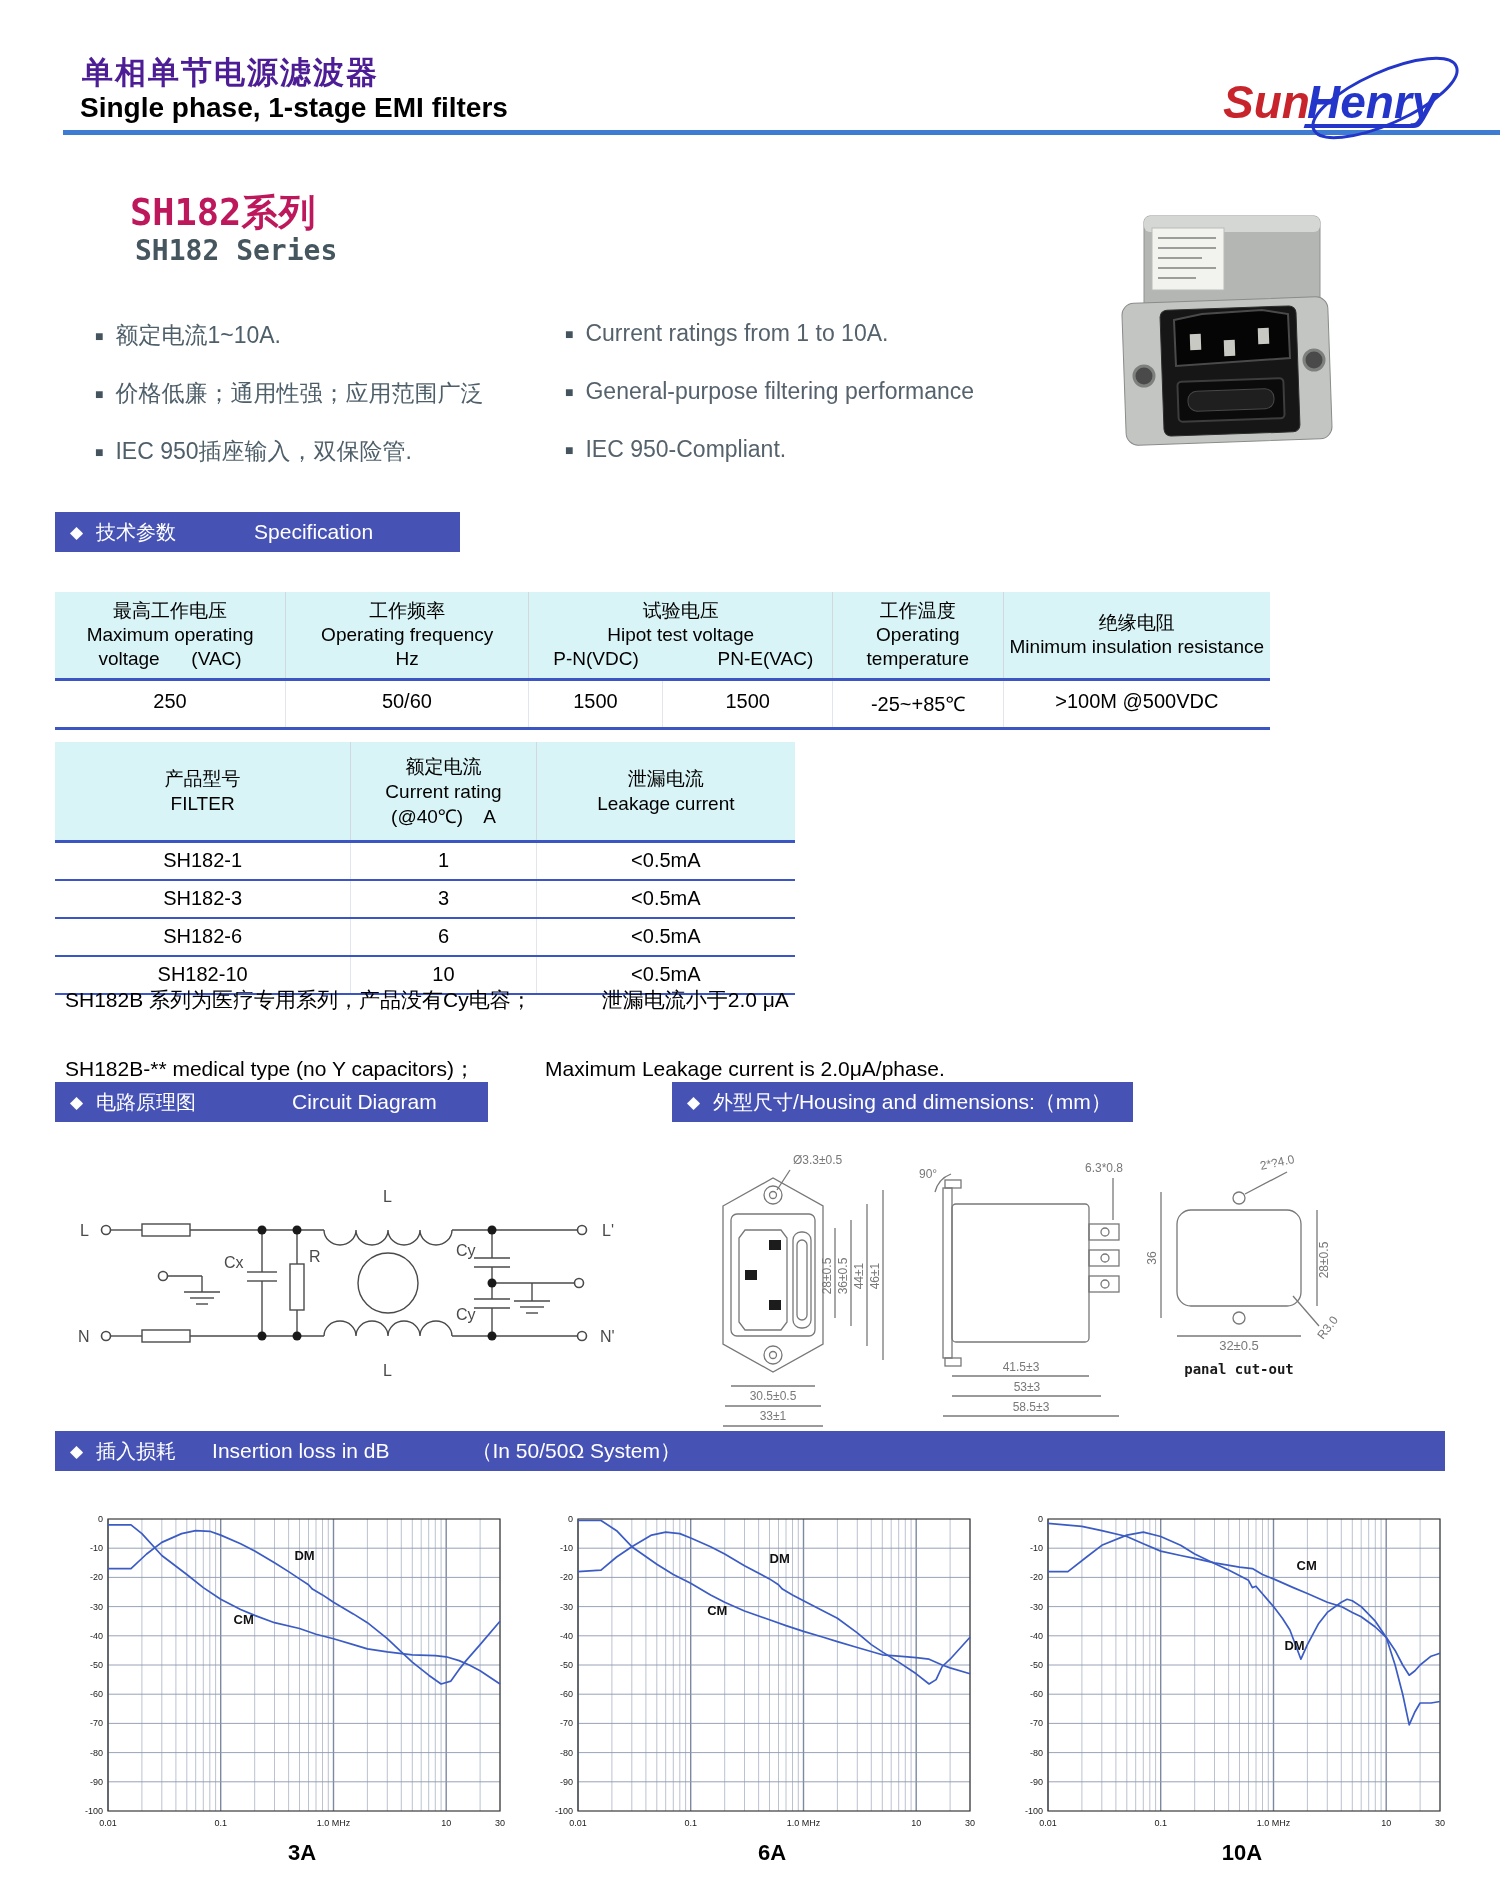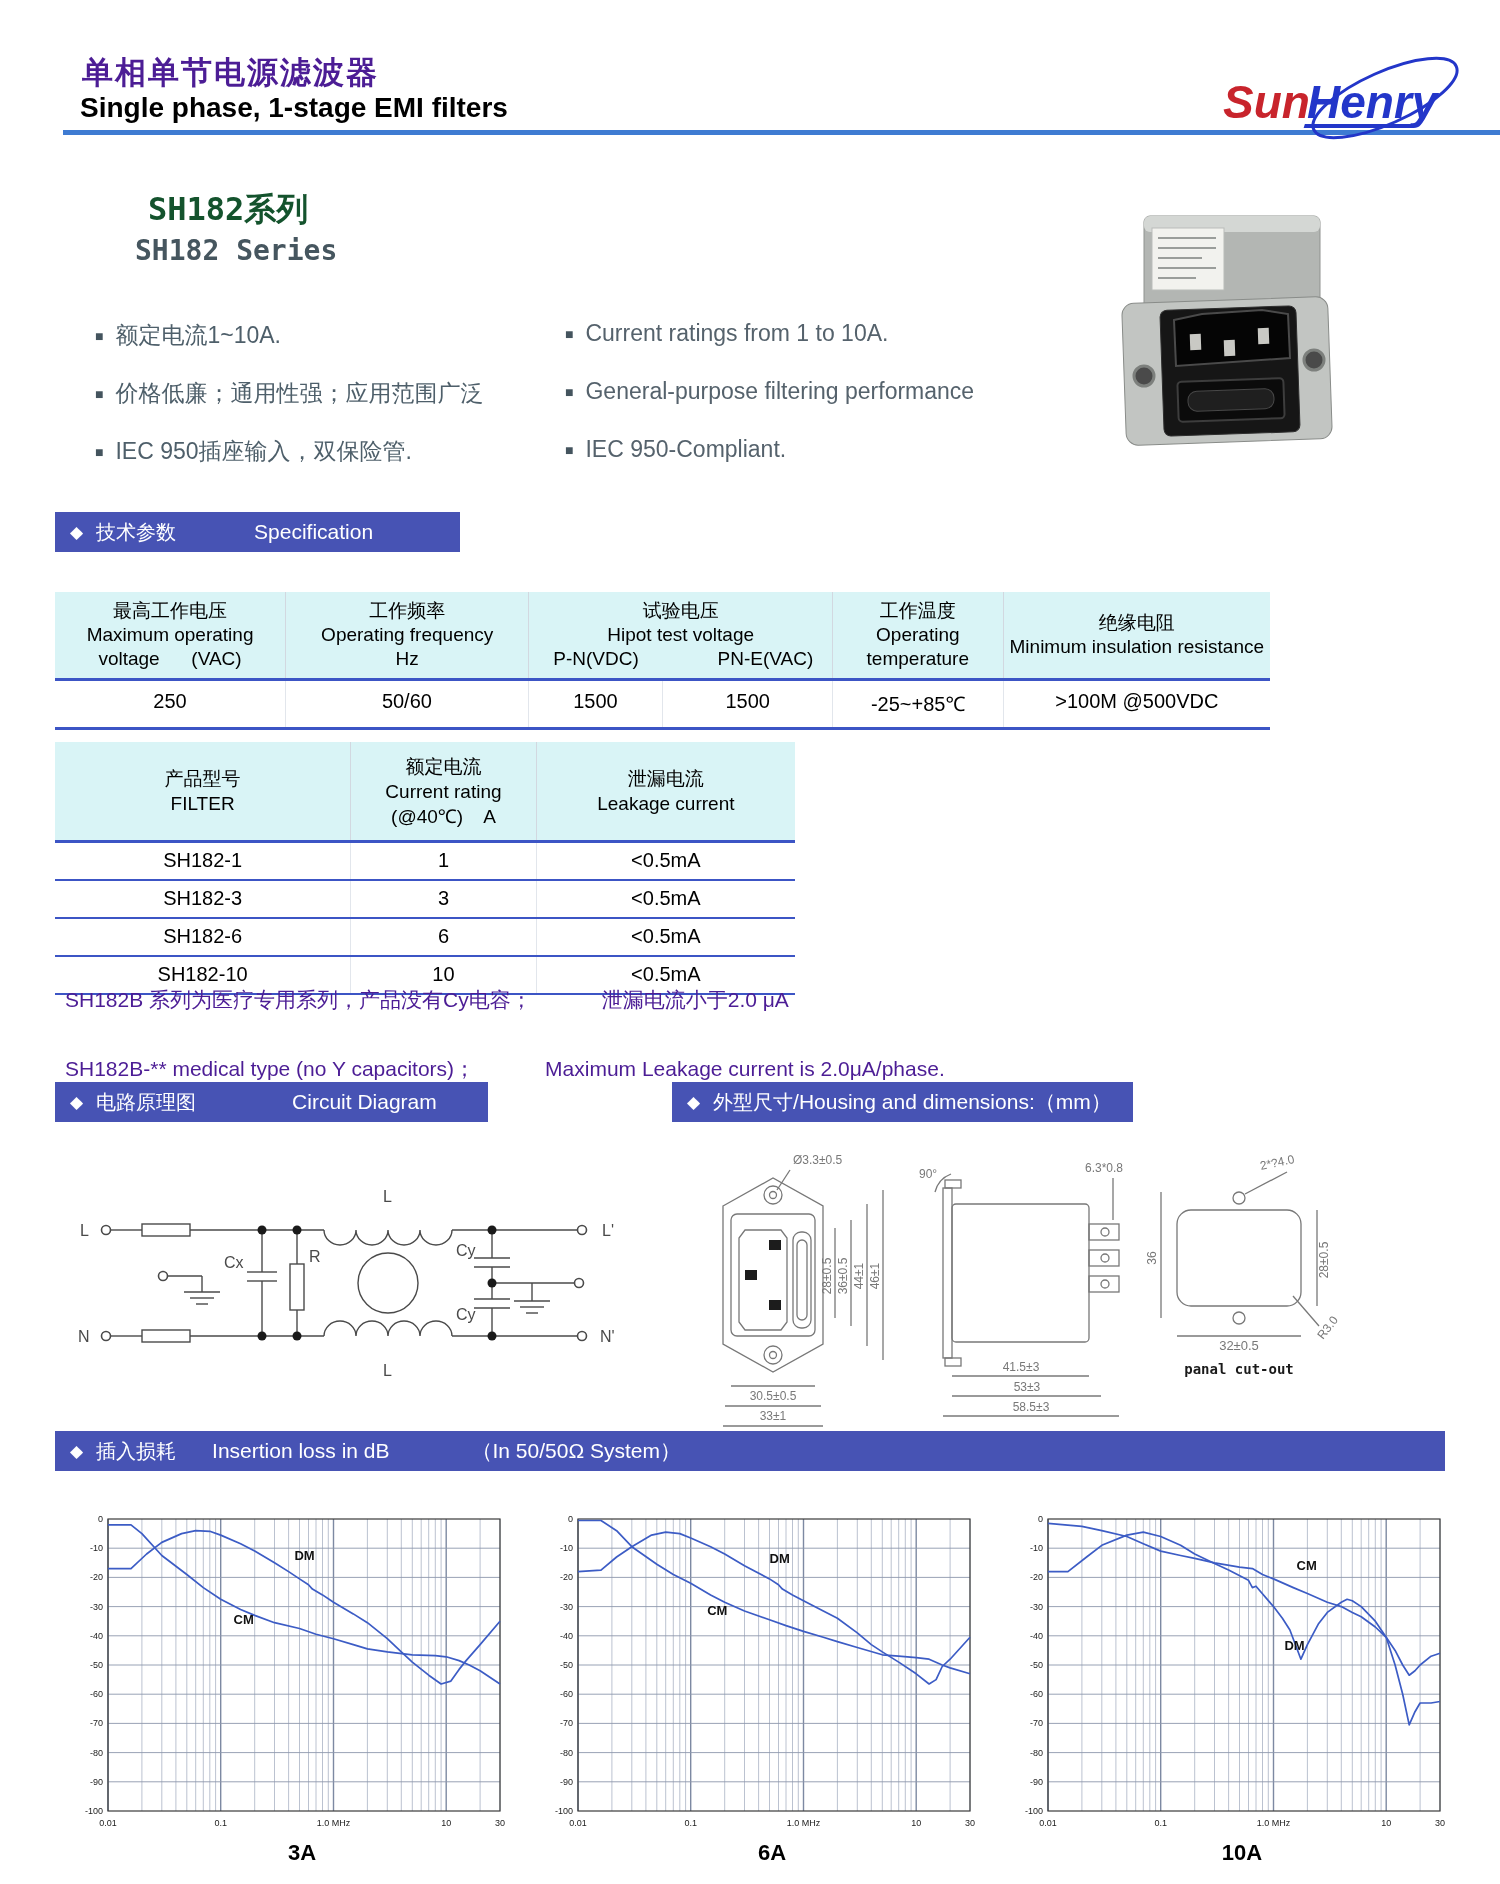--- a/index.html
+++ b/index.html
@@ -4,21 +4,21 @@
 <style>
   html,body{margin:0;padding:0;background:#fff;}
   body{width:1500px;height:1884px;position:relative;font-family:"Liberation Sans",sans-serif;color:#000;}
   .abs{position:absolute;}
   
   .title-zh{left:82px;top:52px;font-size:31px;font-weight:bold;color:#4c1d95;letter-spacing:2px;}
   .title-en{left:80px;top:92px;font-size:28px;font-weight:bold;color:#000000;}
   .blue-rule{left:63px;top:130px;width:1437px;height:5px;background:#3e7bd2;}
   .logo{left:1215px;top:56px;}
   
-  .series-zh{left:148px;top:188px;font-size:32px;font-weight:600;color:#14532d;font-family:"DejaVu Sans Mono",monospace;}
+  .series-zh{left:130px;top:188px;font-size:37px;font-weight:600;color:#be185d;font-family:"DejaVu Sans Mono",monospace;}
   .series-en{left:135px;top:234px;font-size:28px;font-weight:600;color:#46565f;font-family:"DejaVu Sans Mono",monospace;}
   
   .feat{font-size:23px;color:#4e5f6a;display:flex;align-items:center;}
   .feat .sq{font-size:14px;margin-right:12px;color:#44545e;}
   .fz0{left:95px;top:320px;} .fz1{left:95px;top:378px;} .fz2{left:95px;top:436px;}
   .fe0{left:565px;top:320px;} .fe1{left:565px;top:378px;} .fe2{left:565px;top:436px;}
   .feat.en{color:#55626c;}
   
   .band{background:#4753b4;color:#fff;display:flex;align-items:center;height:40px;}
   .band .diamond{font-size:17px;margin:0 13px 0 15px;}
@@ -45,21 +45,21 @@
   
   .filter-table{left:55px;top:742px;width:740px;}
   .ft-head{display:flex;background:#d9f4f6;border-bottom:3px solid #3c55c5;}
   .ft-head .col{display:flex;flex-direction:column;justify-content:center;align-items:center;min-height:98px;border-right:1px solid #d2d8e0;font-size:19px;line-height:25px;text-align:center;}
   .ft-head .col:last-child{border-right:none;}
   .ftc1{width:40%;} .ftc2{width:25%;} .ftc3{width:35%;}
   .ft-row{display:flex;border-bottom:2px solid #3c55c5;}
   .ft-row .cell{font-size:20px;text-align:center;padding:6px 0 7px;border-right:1px solid #e2e6ec;}
   .ft-row .cell:last-child{border-right:none;}
   
-  .note{font-size:21px;color:#4c1d95;}
+  .note{font-size:21px;color:#000000;}
   .note1{left:65px;top:986px;} .note2{left:65px;top:1055px;}
   .note .gap{display:inline-block;width:70px;}
   
   .chart-caption{font-size:22px;font-weight:bold;text-align:center;width:100px;top:1840px;}
   svg text{font-family:"Liberation Sans",sans-serif;}
   .mono{font-family:"DejaVu Sans Mono",monospace;}
 </style>
 </head>
 <body>
 

